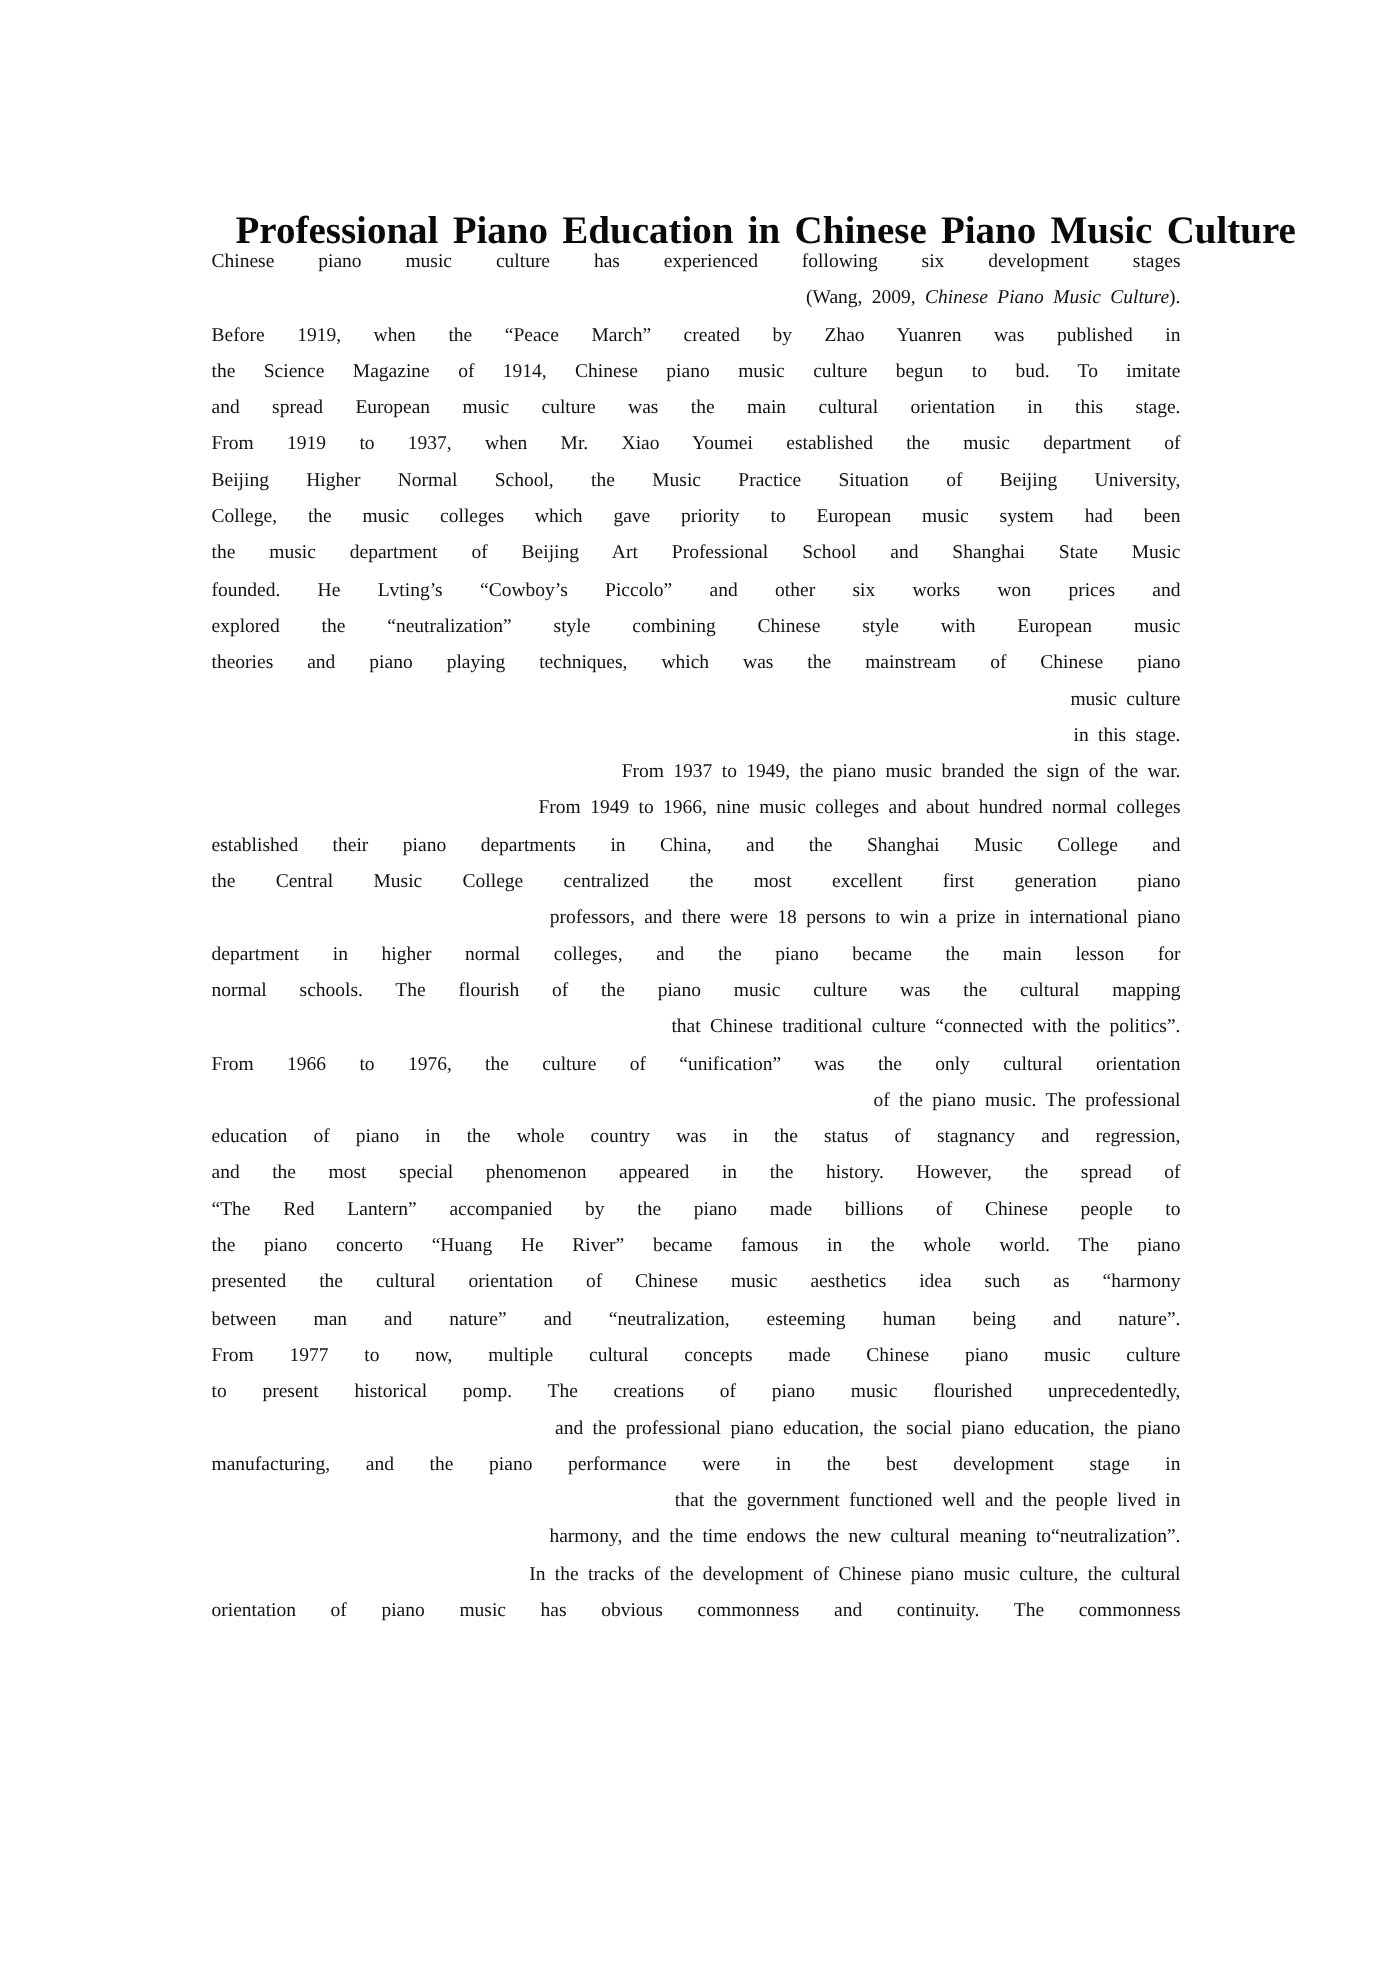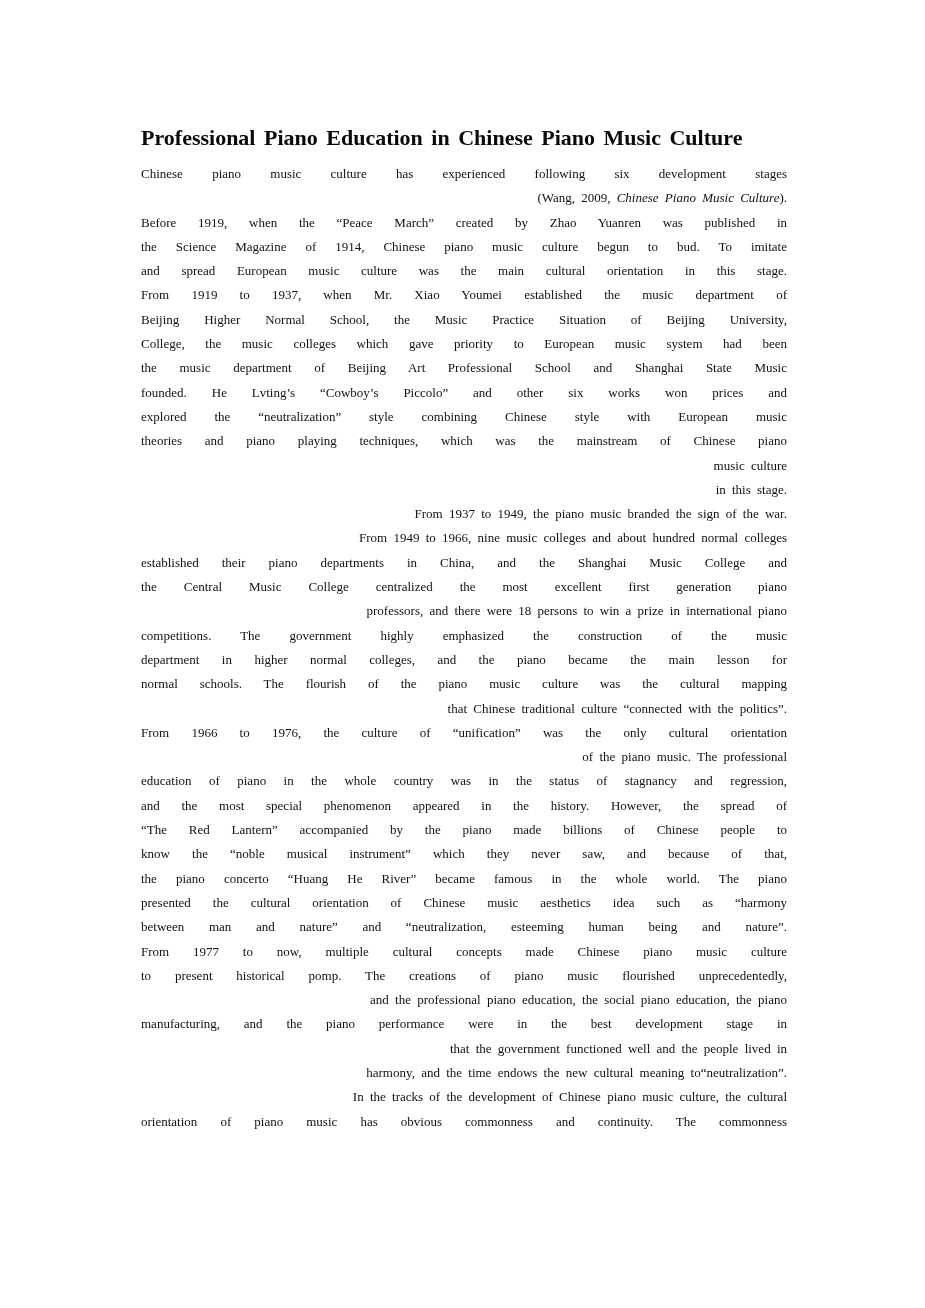--- a/index.html
+++ b/index.html
@@ -21,22 +21,22 @@
       top: 0;
       width: 925px;
       height: 1308px;
       background: #ffffff;
     }
     .title {
       position: absolute;
       left: 141px;
       top: 124px;
       width: 650px;
-      margin: 0;
-      font-size: 22px;
+      margin: 16px;
+      font-size: 26px;
       font-weight: bold;
       line-height: 28px;
       white-space: nowrap;
       word-spacing: 3px;
       color: #0a0a0a;
     }
     .body-text {
       position: absolute;
       left: 141px;
       top: 162px;
@@ -81,30 +81,28 @@
         <div class="line full">founded. He Lvting’s “Cowboy’s Piccolo” and other six works won prices and</div>
         <div class="line full">explored the “neutralization” style combining Chinese style with European music</div>
         <div class="line full">theories and piano playing techniques, which was the mainstream of Chinese piano</div>
         <div class="line short">music culture</div>
         <div class="line short">in this stage.</div>
         <div class="line short">From 1937 to 1949, the piano music branded the sign of the war.</div>
         <div class="line short">From 1949 to 1966, nine music colleges and about hundred normal colleges</div>
         <div class="line full">established their piano departments in China, and the Shanghai Music College and</div>
         <div class="line full">the Central Music College centralized the most excellent first generation piano</div>
         <div class="line short">professors, and there were 18 persons to win a prize in international piano</div>
-        <div class="line full">competitions. The government highly emphasized the construction of the music</div>
         <div class="line full">department in higher normal colleges, and the piano became the main lesson for</div>
         <div class="line full">normal schools. The flourish of the piano music culture was the cultural mapping</div>
         <div class="line short">that Chinese traditional culture “connected with the politics”.</div>
         <div class="line full">From 1966 to 1976, the culture of “unification” was the only cultural orientation</div>
         <div class="line short">of the piano music. The professional</div>
         <div class="line full">education of piano in the whole country was in the status of stagnancy and regression,</div>
         <div class="line full">and the most special phenomenon appeared in the history. However, the spread of</div>
         <div class="line full">“The Red Lantern” accompanied by the piano made billions of Chinese people to</div>
-        <div class="line full">know the “noble musical instrument” which they never saw, and because of that,</div>
         <div class="line full">the piano concerto “Huang He River” became famous in the whole world. The piano</div>
         <div class="line full">presented the cultural orientation of Chinese music aesthetics idea such as “harmony</div>
         <div class="line full">between man and nature” and “neutralization, esteeming human being and nature”.</div>
         <div class="line full">From 1977 to now, multiple cultural concepts made Chinese piano music culture</div>
         <div class="line full">to present historical pomp. The creations of piano music flourished unprecedentedly,</div>
         <div class="line short">and the professional piano education, the social piano education, the piano</div>
         <div class="line full">manufacturing, and the piano performance were in the best development stage in</div>
         <div class="line short">that the government functioned well and the people lived in</div>
         <div class="line short">harmony, and the time endows the new cultural meaning to“neutralization”.</div>
         <div class="line short">In the tracks of the development of Chinese piano music culture, the cultural</div>

